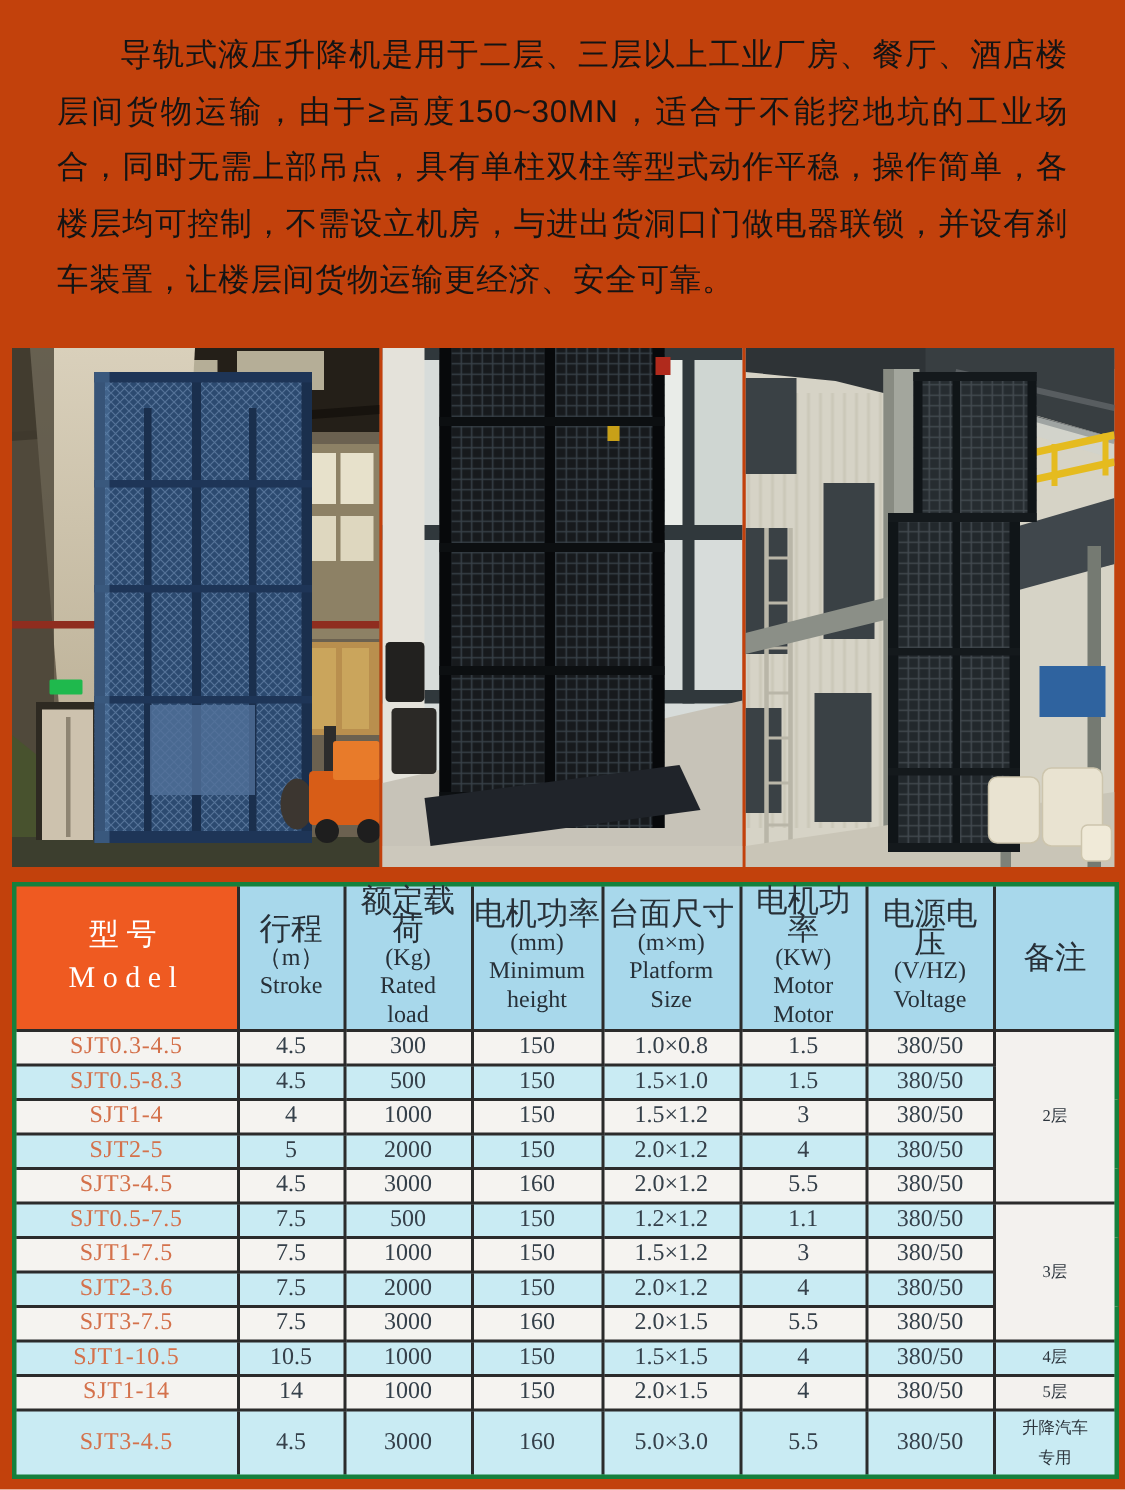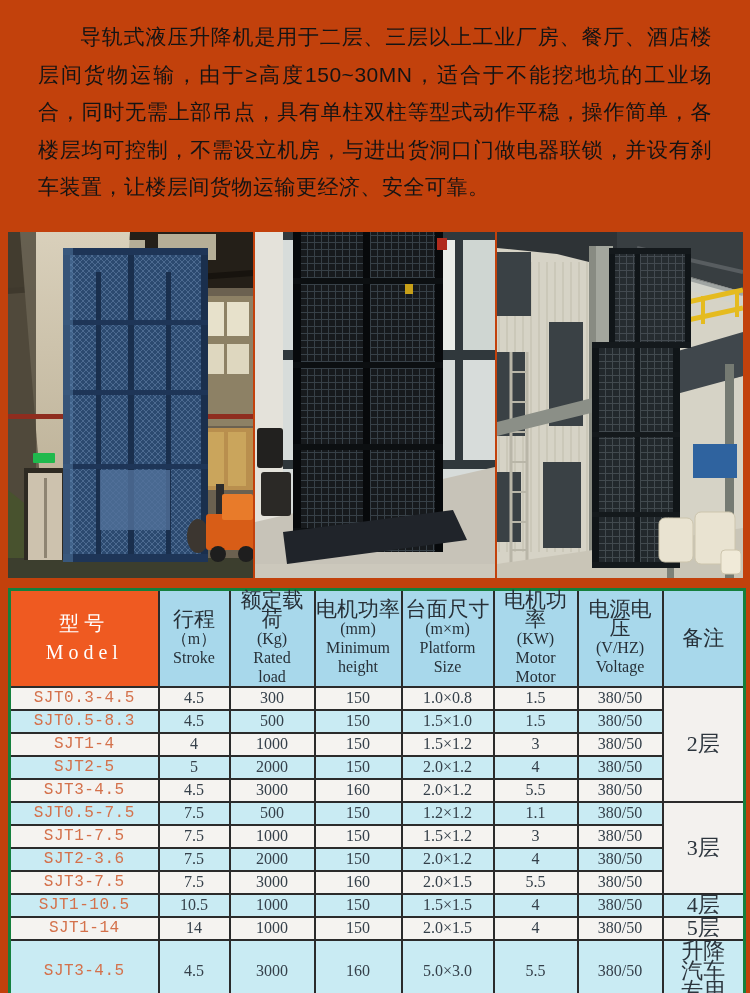--- a/index.html
+++ b/index.html
@@ -19,22 +19,22 @@
   table.spec thead tr{height:92px;}
   table.spec th{background:#a8d8eb;font-weight:normal;}
   table.spec th .hline{display:block;font-family:"Liberation Serif",serif;
                        font-size:16px;line-height:19px;color:#273038;}
   table.spec th .hline:first-child{font-size:21px;}
   table.spec th.model-head{background:#ef5a21;}
   table.spec th.model-head .hline{color:#ffffff;font-size:20px;line-height:29px;letter-spacing:5px;}
   table.spec tbody td{height:21px;font-family:"Liberation Serif",serif;font-size:16px;color:#35404a;}
   table.spec tbody tr:nth-child(odd) td{background:#f5f3f0;}
   table.spec tbody tr:nth-child(even) td{background:#c9ebf3;}
-  table.spec tbody td.model{color:#d4714b;letter-spacing:0.5px;font-family:Liberation Mono, monospace;}
-  table.spec tbody td.remark{font-size:22px;color:#2c353d;line-height:20px;padding:0 16px;}
+  table.spec tbody td.model{color:#d4714b;letter-spacing:0.5px;}
+  table.spec tbody td.remark{font-size:11px;color:#2c353d;line-height:20px;padding:0 16px;}
   table.spec tbody td.remark-light{background:#f3f1ee !important;}
   table.spec tbody td.remark-blue{background:#c9ebf3 !important;margin-top:44px;}
   table.spec tbody tr:last-child td{height:42px;}
 </style>
 </head>
 <body>
 
 <div class="page">
 
   <p class="intro">导轨式液压升降机是用于二层、三层以上工业厂房、餐厅、酒店楼层间货物运输，由于≥高度150~30MN，适合于不能挖地坑的工业场合，同时无需上部吊点，具有单柱双柱等型式动作平稳，操作简单，各楼层均可控制，不需设立机房，与进出货洞口门做电器联锁，并设有刹车装置，让楼层间货物运输更经济、安全可靠。</p>

